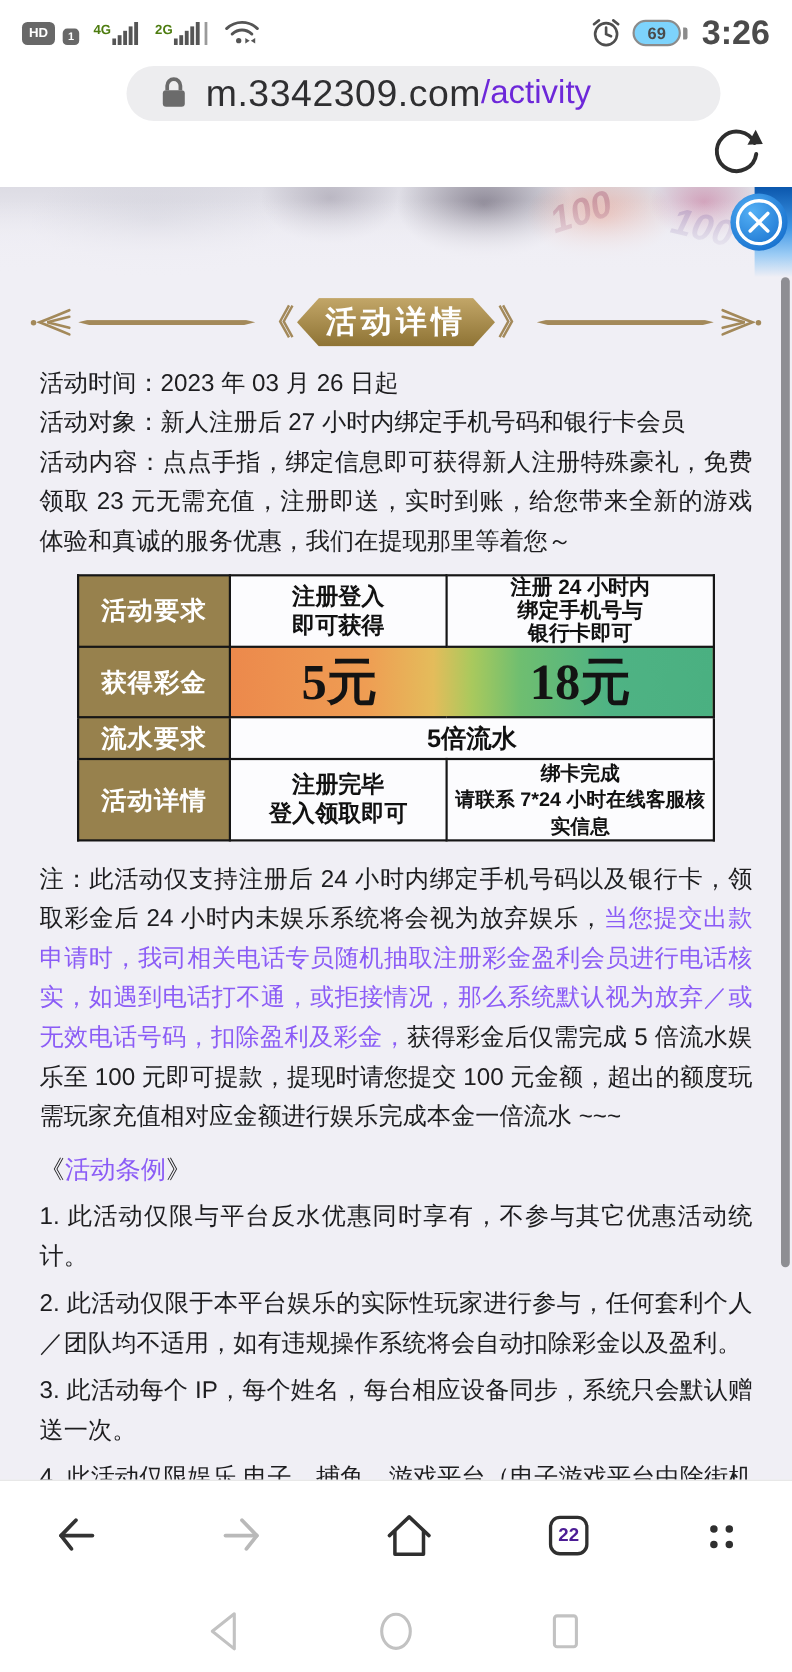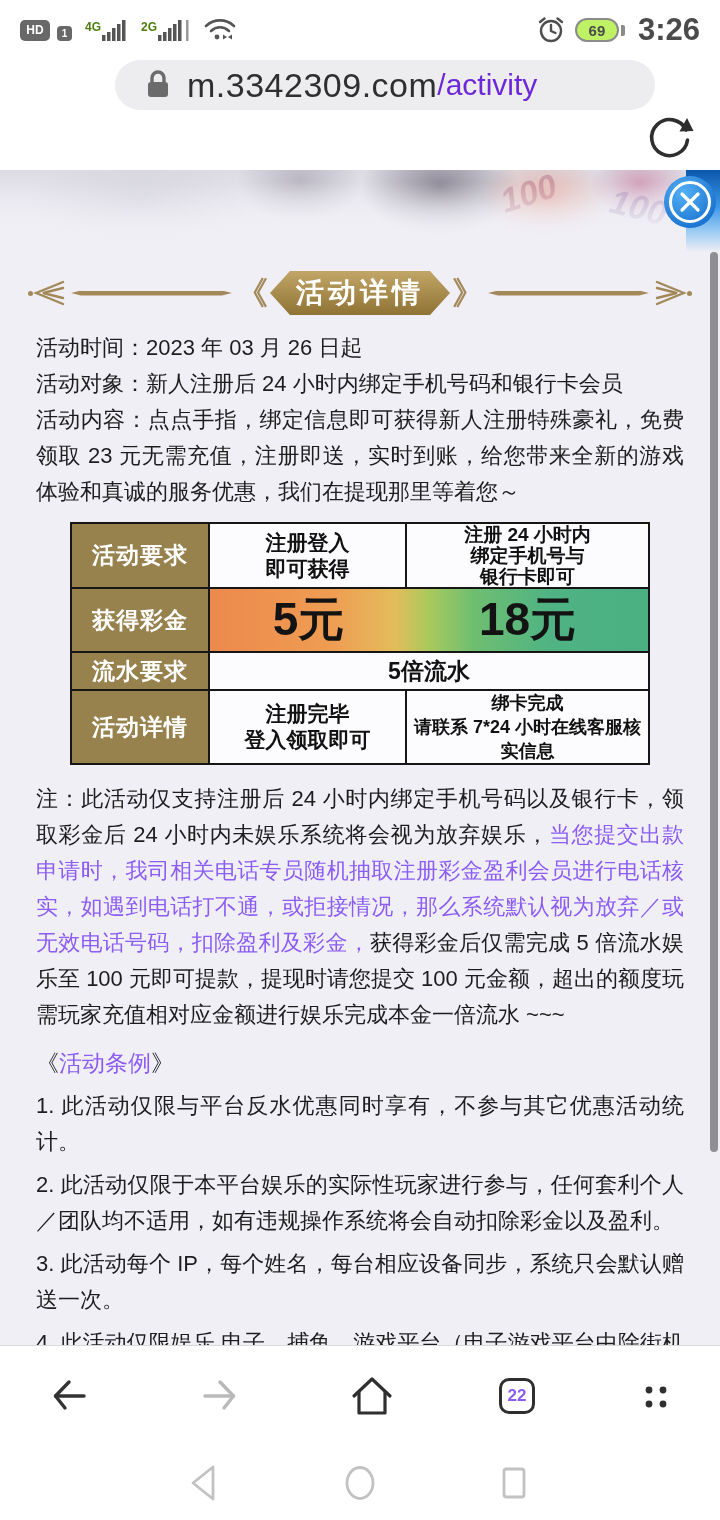--- a/index.html
+++ b/index.html
@@ -12,21 +12,21 @@
   .sb-left { display:flex; align-items:center; gap:7px; }
   .hd-badge { width:30px; height:21px; background:#686868; color:#fff; font-size:12px; font-weight:bold;
               border-radius:5px; display:flex; align-items:center; justify-content:center; }
   .sim-badge { width:15px; height:15px; background:#686868; color:#fff; font-size:10px; font-weight:bold;
                border-radius:4px; display:flex; align-items:center; justify-content:center; margin-top:6px; }
   .net { display:flex; align-items:flex-start; gap:1px; margin-left:6px; }
   .net-lbl { font-size:12px; font-weight:bold; color:#4d7c0f; line-height:12px; margin-top:2px; }
   .sb-right { margin-left:auto; display:flex; align-items:center; gap:9px; }
   .battery { display:flex; align-items:center; }
   .battery-body { width:44px; height:24px; border:2.5px solid #8b8b8b; border-radius:12px; display:flex;
-                  align-items:center; justify-content:center; font-size:15px; font-weight:bold; color:#4a4a4a; background:#bef264; }
+                  align-items:center; justify-content:center; font-size:15px; font-weight:bold; color:#4a4a4a; background:#7dd3fc; }
   .battery-nub { width:4px; height:11px; background:#8b8b8b; border-radius:0 2px 2px 0; margin-left:2px; }
   .sb-time { font-size:31px; color:#4b4b4b; margin-left:4px;font-weight:bold; }
 
   
   .url-bar { height:110px; background:#fff; display:flex; align-items:center; padding:0 24px 8px 74px;flex-direction:column; }
   .url-pill { width:540px; height:76px; background:#ededef; border-radius:38px; display:flex; align-items:center;
               padding:0 30px; cursor:text; }
   .url-host { font-size:34px; color:#2f2f31; margin-left:16px; letter-spacing:.5px; }
   .url-path { font-size:30px; color:#6d28d9; }
   .refresh-btn { margin-left:auto; background:none; border:none; cursor:pointer; display:flex; }
@@ -74,36 +74,36 @@
   
   table.activity { border-collapse:collapse; margin:12px auto 0; width:580px; background:#fcfcfe; }
   table.activity th, table.activity td { border:2.5px solid #161616; text-align:center; vertical-align:middle; }
   table.activity th { width:138px; background:#97814d; color:#fff; font-size:23px; font-weight:bold; letter-spacing:1px; }
   table.activity td { color:#111; font-weight:bold; }
   .pre { white-space:pre-line; }
   .r1 td { height:64px; font-size:19px; line-height:21px; }
   .c-narrow { width:197px; font-size:21px !important; line-height:26px !important; }
   .bonus-td { height:48px; padding:0;
      background:linear-gradient(90deg,#ec894c 0%, #ef9d53 28%, #e4bc5b 42%, #a9c95d 50%, #6fbe70 60%, #4fb384 78%, #4ab081 100%); }
-  .bonus-wrap { display:flex; width:100%; height:100%; }
+  .bonus-wrap { display:flex; width:100%; height:100%;font-family:Liberation Serif, serif; }
   .bonus { display:flex; align-items:center; justify-content:center; font-size:46px; font-weight:bold; color:#131313; }
   .b1 { width:45%; } .b2 { width:55%; }
   .r3 td { height:38px; font-size:23px; }
   .r4 td { height:60px; font-size:19px; line-height:24px; }
   .r4 .c-wide2 { font-size:18px; }
 
   
   .scroll-thumb { position:absolute; top:82px; right:2px; width:8px; height:900px; background:#8e8e93; border-radius:4px; }
 
   
   .browser-toolbar { height:100px; background:#fff; border-top:1px solid #d9d9d9; display:flex; align-items:center;
                      justify-content:space-between; padding:0 44px; }
   .tb-btn { background:none; border:none; cursor:pointer; display:flex; align-items:center; justify-content:center; }
   .tab-box { width:36px; height:36px; border:3px solid #2f2f2f; border-radius:10px; display:flex; align-items:center;
-             justify-content:center; font-size:17px; font-weight:bold; color:#8b5cf6; }
+             justify-content:center; font-size:17px; font-weight:bold; color:#4c1d95; }
 
   
   .nav-bar { height:75px; background:#fff; display:flex; align-items:center; justify-content:center; gap:108px; }
   .nav-btn { background:none; border:none; cursor:pointer; display:flex; }
 </style>
 </head>
 <body>
 
 <div class="phone">
 
@@ -217,21 +217,21 @@
         <g fill="none" stroke="#a3895a" stroke-width="2.4" stroke-linecap="round">
           <path d="M30 3 C18 8 8 12 3 14 C8 16 18 20 30 25"></path>
           <path d="M30 9 C22 11 14 13 10 14 C14 15 22 17 30 19"></path>
         </g>
       </svg>
       <span class="div-dot"></span>
     </div>
 
     <div class="paras">
       <p class="tx">活动时间：2023 年 03 月 26 日起</p>
-      <p class="tx">活动对象：新人注册后 24 小时内绑定手机号码和银行卡会员</p>
+      <p class="tx">活动对象：新人注册后 27 小时内绑定手机号码和银行卡会员</p>
       <p class="tx">活动内容：点点手指，绑定信息即可获得新人注册特殊豪礼，免费领取 23 元无需充值，注册即送，实时到账，给您带来全新的游戏体验和真诚的服务优惠，我们在提现那里等着您～</p>
     </div>
 
     <table class="activity">
       <tbody>
           <tr class="r1">
         <th>活动要求</th>
         <td class="pre c-narrow">注册登入
 即可获得</td>
         <td class="pre">注册 24 小时内

